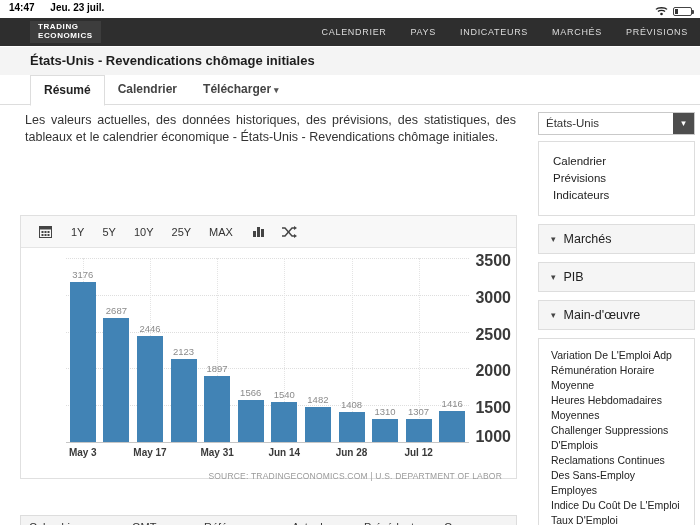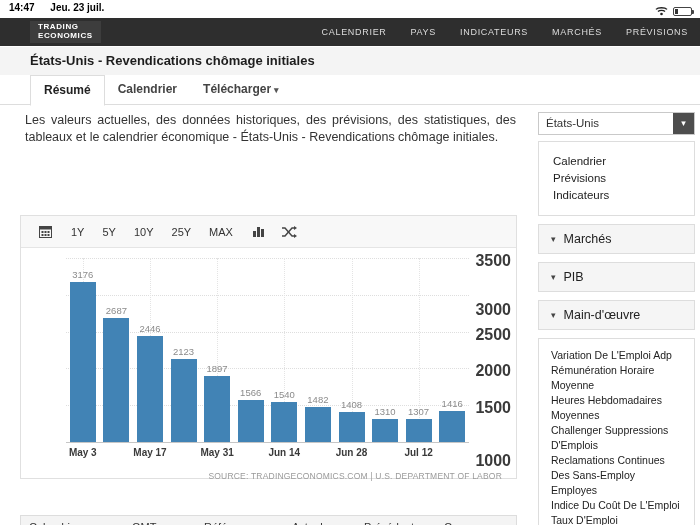--- a/index.html
+++ b/index.html
@@ -151,29 +151,29 @@
             <path d="M1 2 h3 l7 8 h3" fill="none" stroke="#444" stroke-width="1.4"></path>
             <path d="M1 10 h3 l7 -8 h3" fill="none" stroke="#444" stroke-width="1.4"></path>
             <path d="M13 0 l3 2 -3 2 z" fill="#444"></path>
             <path d="M13 8 l3 2 -3 2 z" fill="#444"></path>
           </svg>
       </span>
     </div>
     <div class="plot" id="plot">
       <div class="source-line" style="top:223px;">SOURCE: TRADINGECONOMICS.COM | U.S. DEPARTMENT OF LABOR</div>
     <div class="hgrid axis" style="left: 45px; width: 403px; top: 194px;"></div>
-        <div class="ylab" style="left: 452px; top: 204px;">1000</div>
+        <div class="ylab" style="left: 452px; top: 180px;">1000</div>
         <div class="hgrid" style="left: 45px; width: 403px; top: 157.2px;"></div>
         <div class="ylab" style="left: 452px; top: 151.2px;">1500</div>
         <div class="hgrid" style="left: 45px; width: 403px; top: 120.4px;"></div>
         <div class="ylab" style="left: 452px; top: 114.4px;">2000</div>
         <div class="hgrid" style="left: 45px; width: 403px; top: 83.6px;"></div>
         <div class="ylab" style="left: 452px; top: 77.6px;">2500</div>
         <div class="hgrid" style="left: 45px; width: 403px; top: 46.8px;"></div>
-        <div class="ylab" style="left: 452px; top: 40.8px; margin-top: 12px;">3000</div>
+        <div class="ylab" style="left: 452px; top: 40.8px;">3000</div>
         <div class="hgrid" style="left: 45px; width: 403px; top: 10px;"></div>
         <div class="ylab" style="left: 452px; top: 4px;">3500</div>
         <div class="vgrid" style="left: 61.8px; top: 10px; height: 184px;"></div>
         <div class="xlab" style="left: 36.8px; top: 199px;">May 3</div>
         <div class="vgrid" style="left: 129px; top: 10px; height: 184px;"></div>
         <div class="xlab" style="left: 104px; top: 199px;">May 17</div>
         <div class="vgrid" style="left: 196.1px; top: 10px; height: 184px;"></div>
         <div class="xlab" style="left: 171.1px; top: 199px;">May 31</div>
         <div class="vgrid" style="left: 263.3px; top: 10px; height: 184px;"></div>
         <div class="xlab" style="left: 238.3px; top: 199px;">Jun 14</div>

